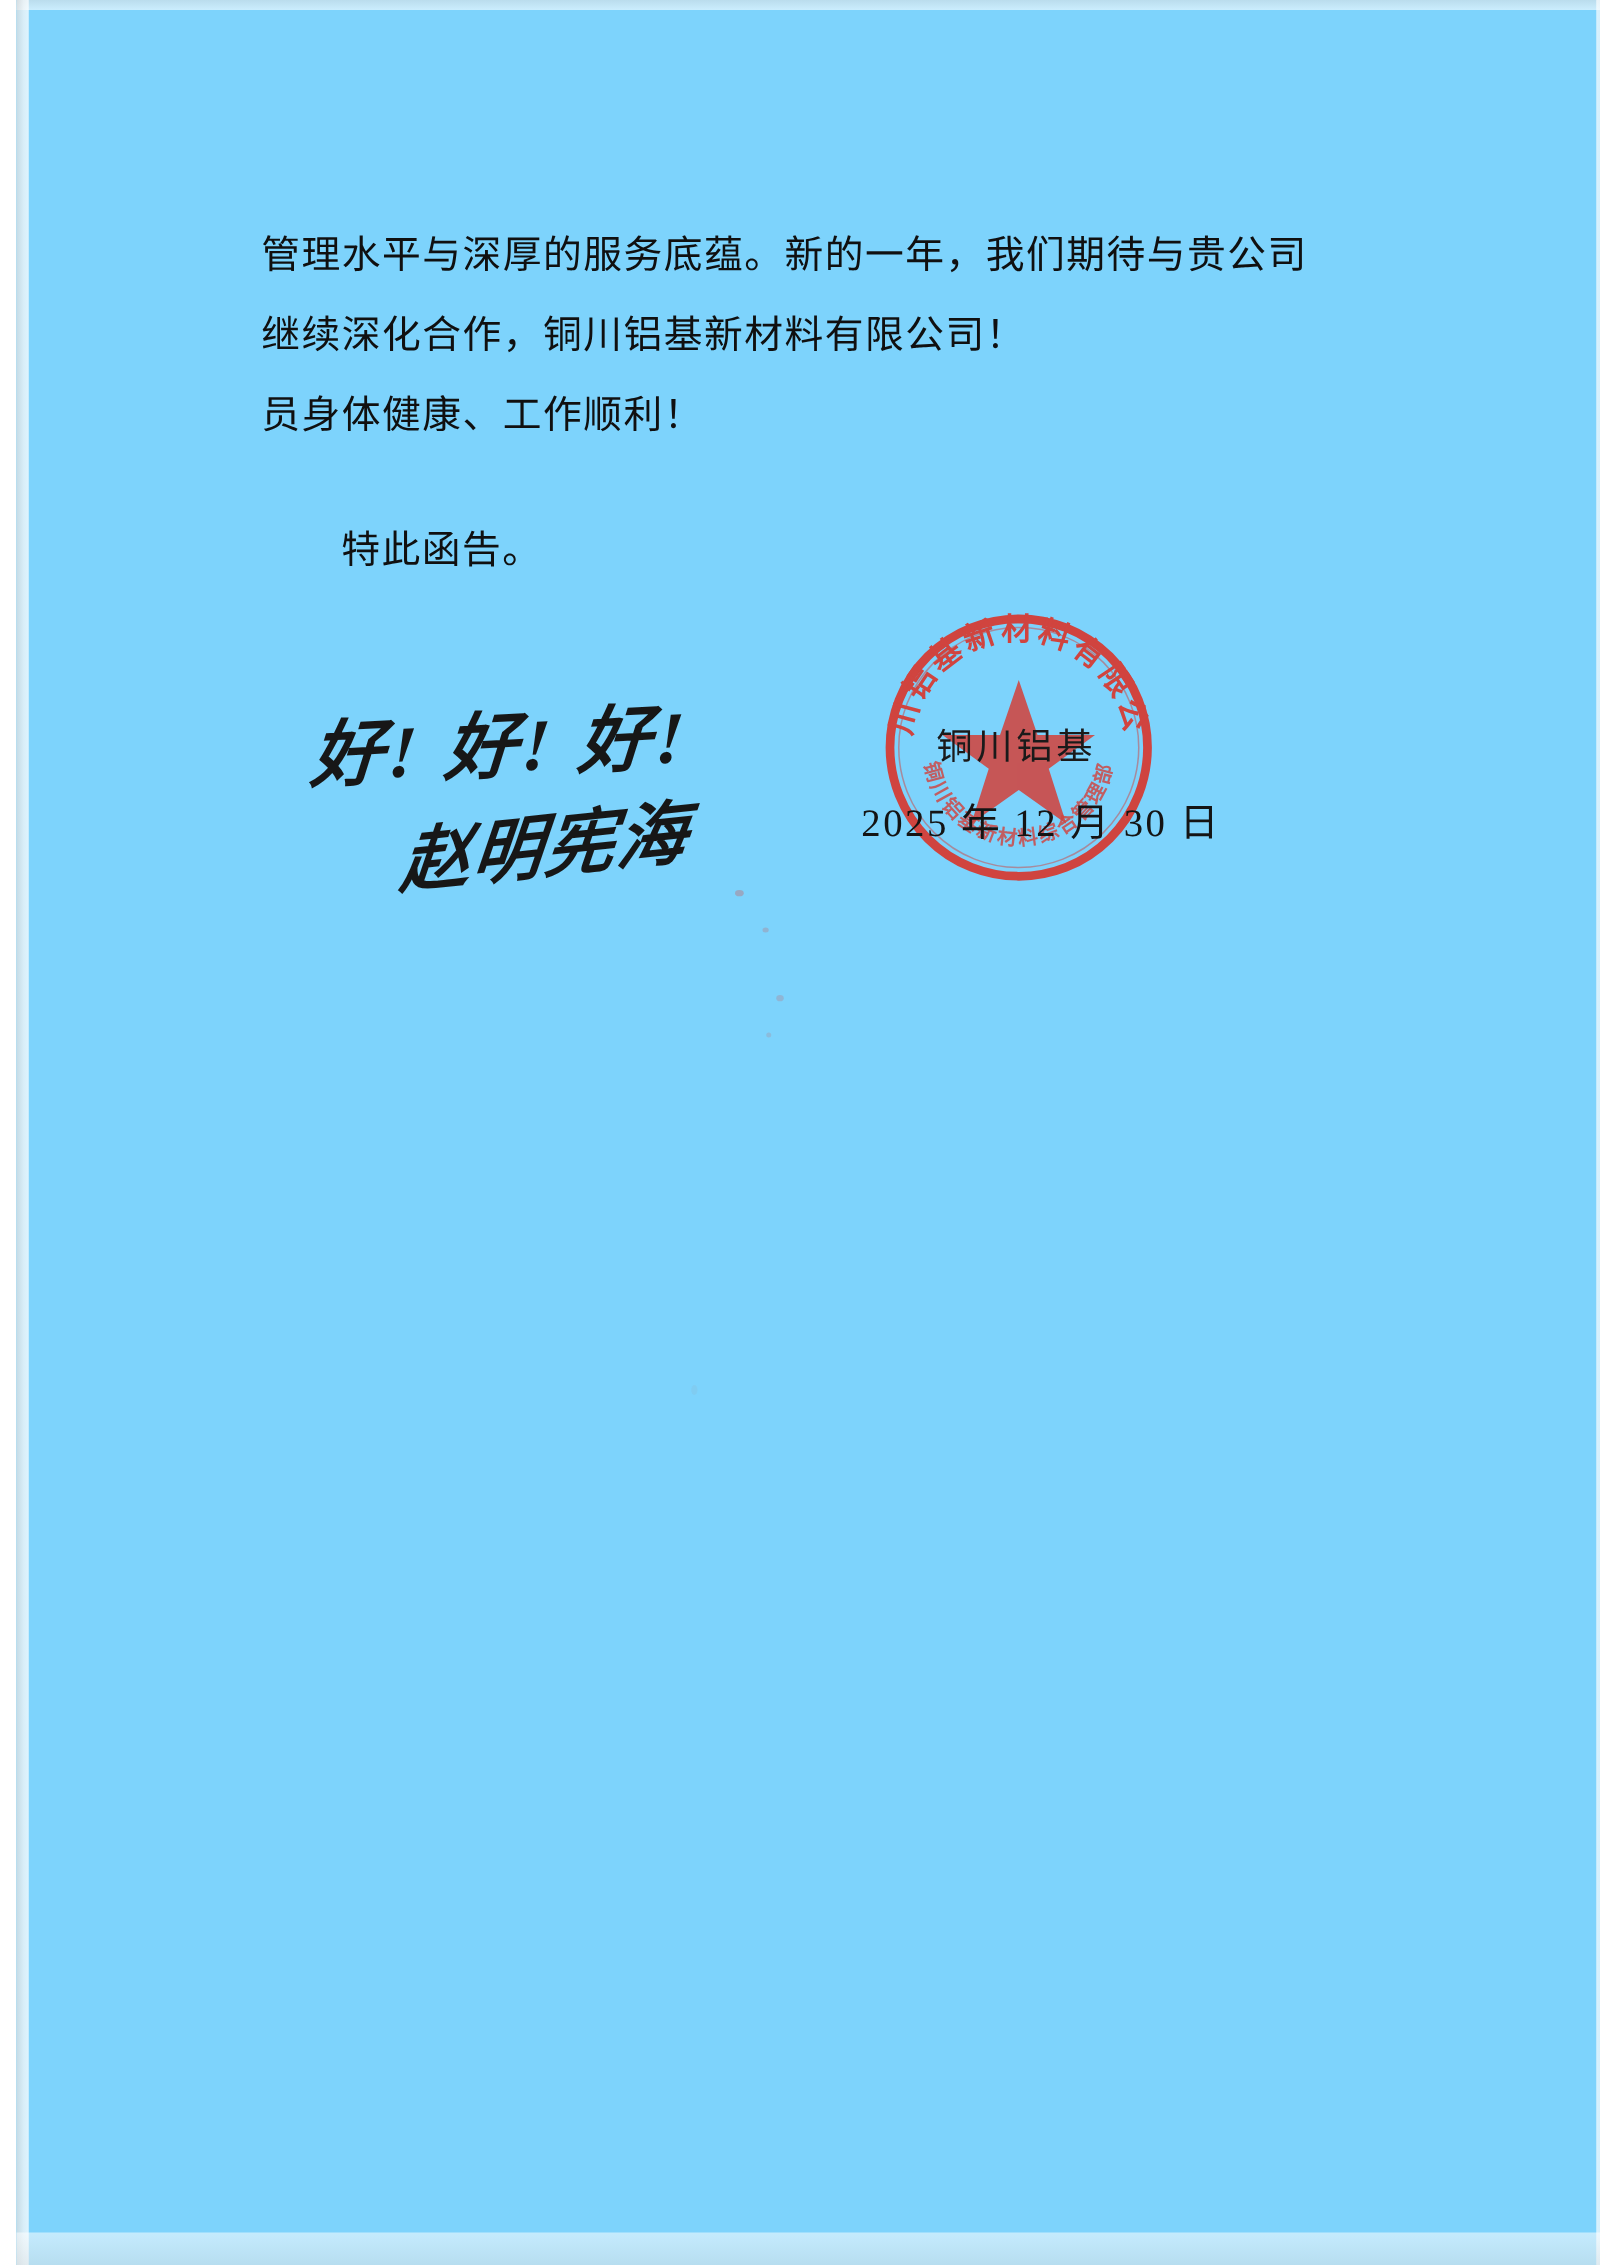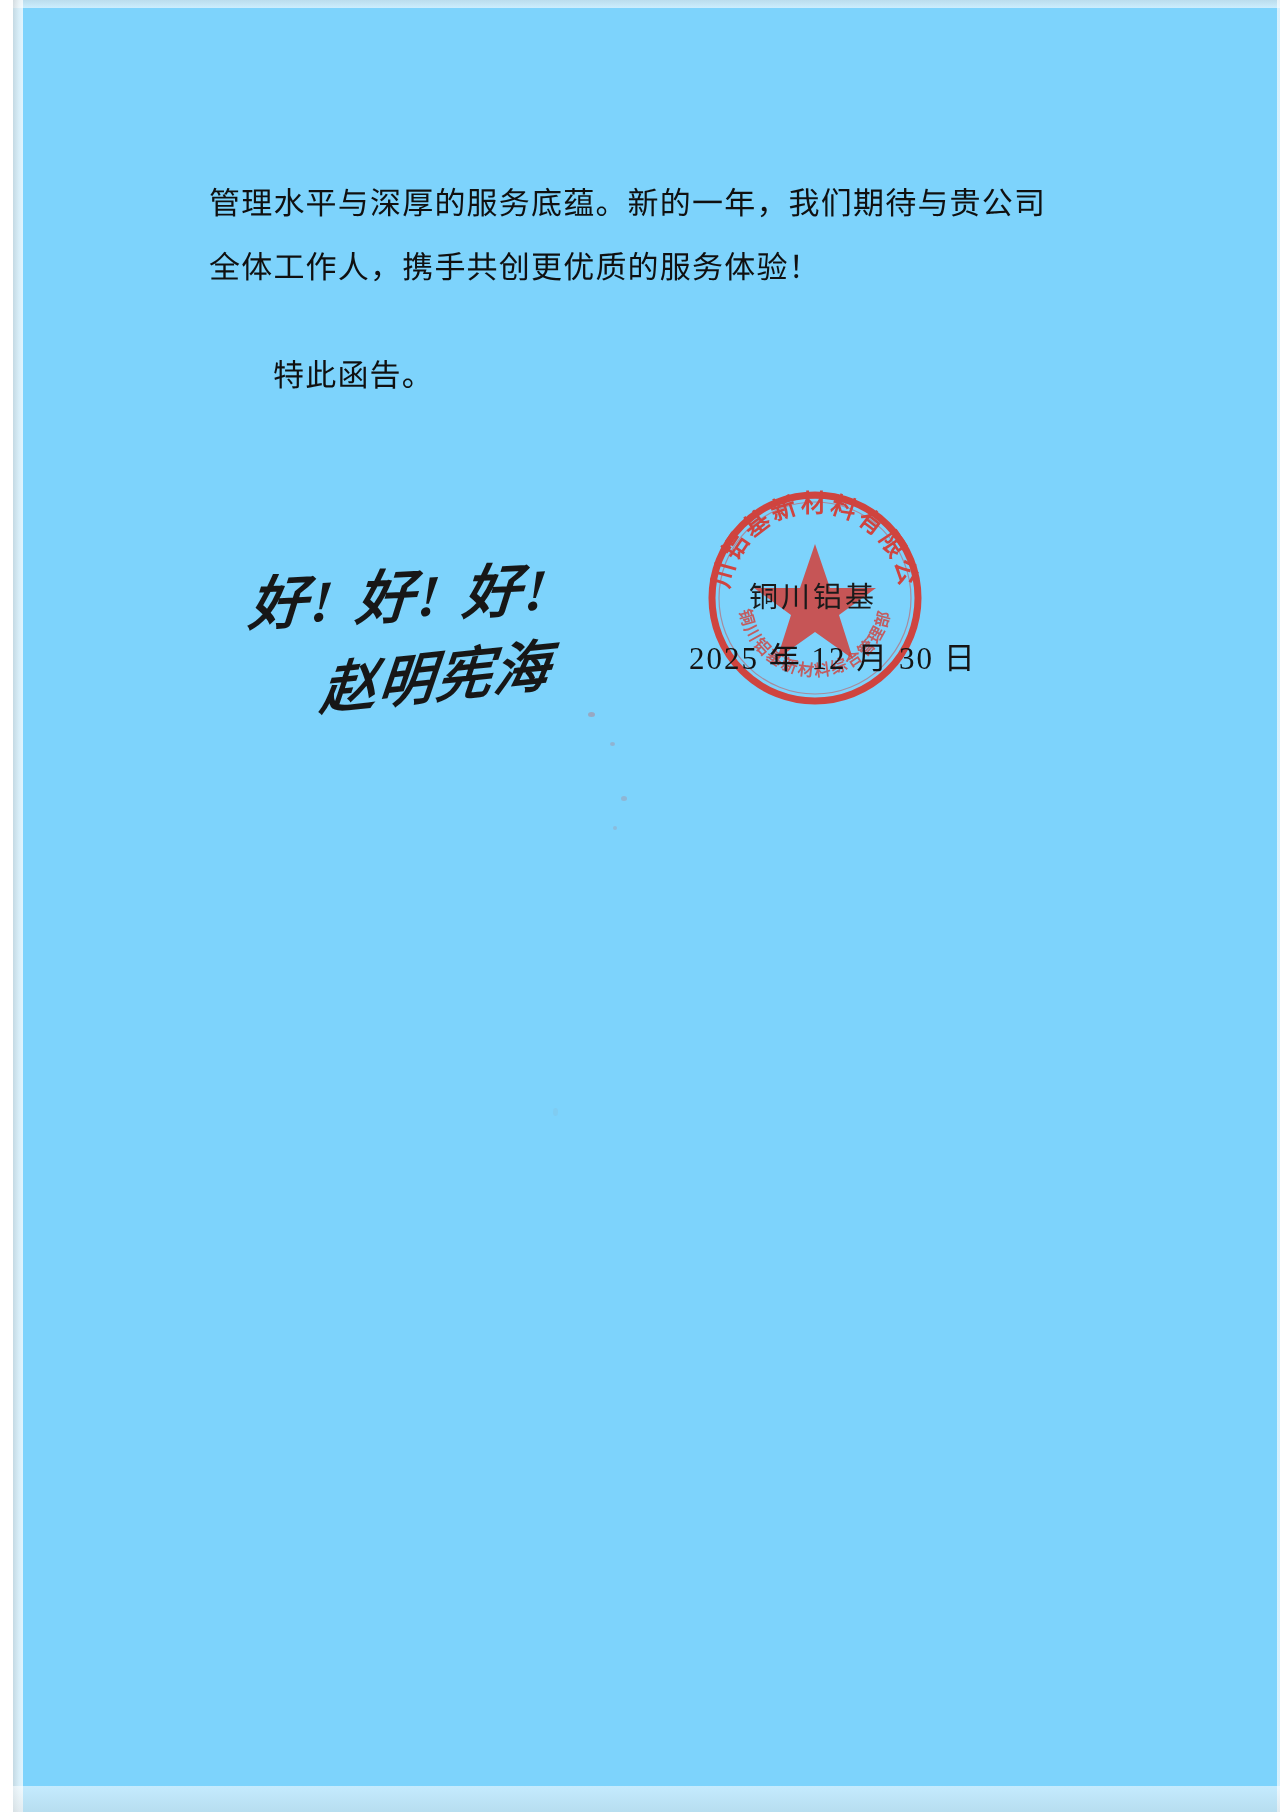--- a/index.html
+++ b/index.html
@@ -169,21 +169,22 @@
 
 <div class="page">
 
   <div class="scan-edge-top"></div>
   <div class="scan-edge-left"></div>
   <div class="scan-edge-right"></div>
   <div class="scan-edge-bottom"></div>
 
   <div class="doc-body">
     <p class="para">管理水平与深厚的服务底蕴。新的一年，我们期待与贵公司</p>
-    <p class="para">全体工作人，携手共创更优质的服务体验！</p>
+    <p class="para">继续深化合作，铜川铝基新材料有限公司！</p>
+    <p class="para">员身体健康、工作顺利！</p>
     <div class="para-gap"></div>
     <p class="para indent">特此函告。</p>
   </div>
 
   <div class="signature-area">
     <div class="sig-line1">好! 好! 好!</div>
     <div class="sig-line2">赵明宪海</div>
   </div>
 
   <div class="stamp">

